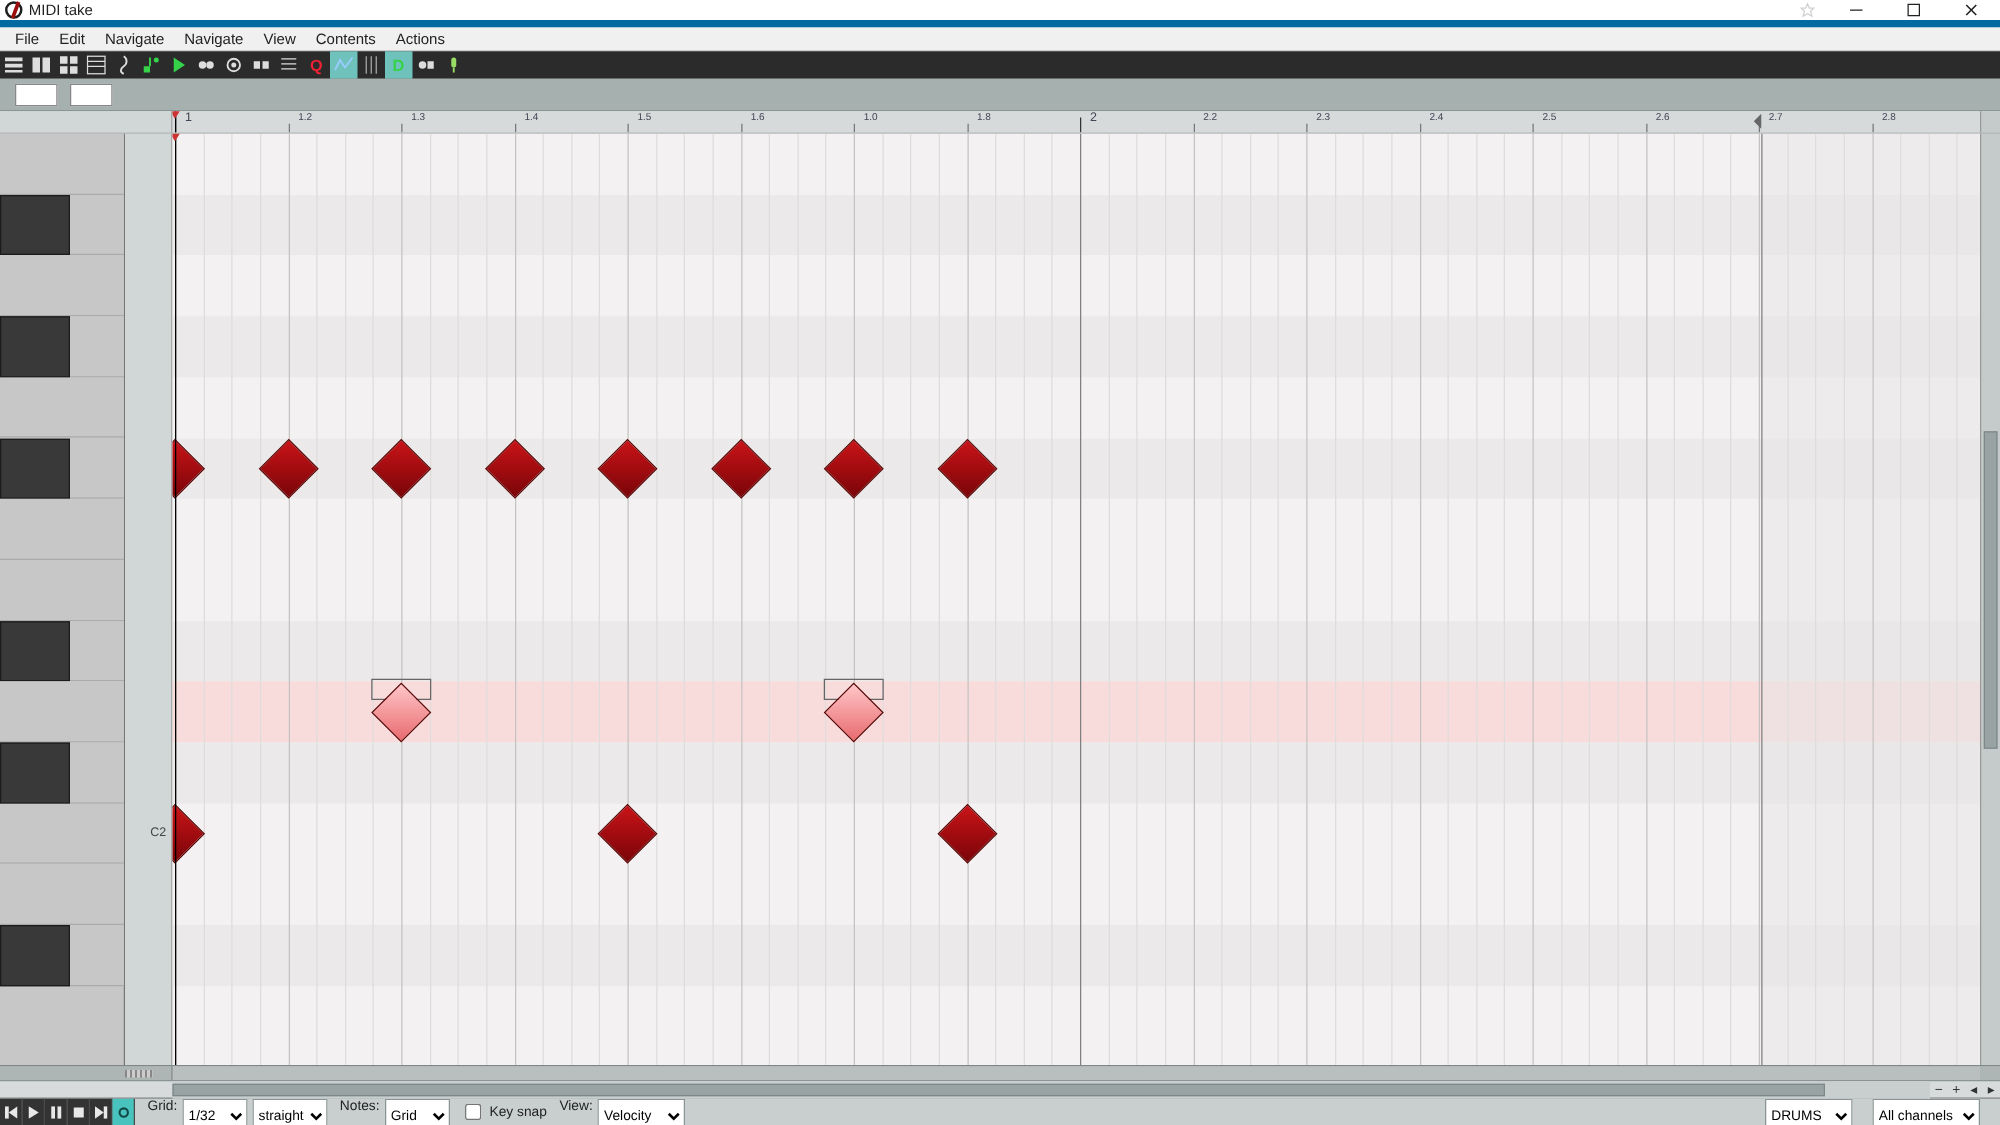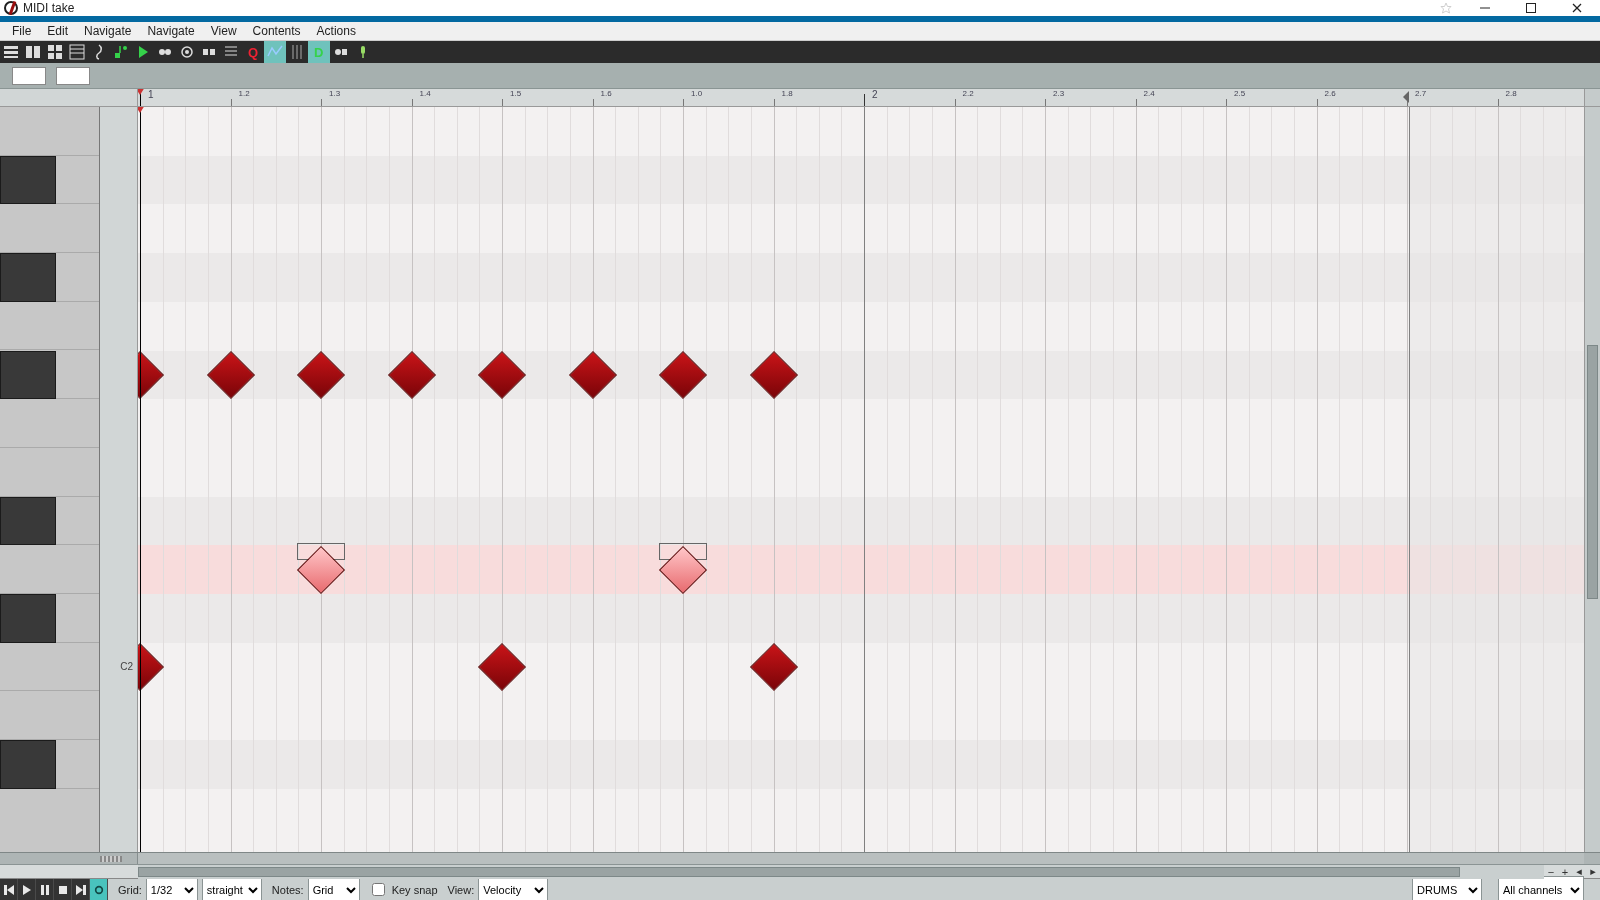--- a/index.html
+++ b/index.html
@@ -98,21 +98,21 @@
   .cclane .cclabel .grip { position:absolute; left:100px; top:3px; width:22px; height:6px; background:repeating-linear-gradient(90deg,#888 0 2px,#ccc 2px 4px); }
   .cclane .ccbody { flex:1 1 auto; background:#b9bfbf; }
   .cclane .ccright { width:16px; background:#aeb5b5; }
 
   .hscroll { height:14px; background:var(--scroll); display:flex; align-items:center; border-top:1px solid #8b9494; }
   .hscroll .track { flex:1 1 auto; height:14px; position:relative; background:#c9cfcf; }
   .hscroll .thumb { position:absolute; top:2px; bottom:2px; background:#9aa3a3; border:1px solid #7d8888; }
   .hscroll .btn { width:14px; height:14px; display:flex; align-items:center; justify-content:center; font-size:11px; color:#333; }
 
   
-  .status { height:22px; background:var(--status-bg); display:flex; align-items:center; border-top:1px solid #888; font-size:11px; }
+  .status { height:22px; background:var(--status-bg); display:flex; border-top:1px solid #888; font-size:11px; }
   .status .tbtns { display:flex; height:100%; }
   .status .tbtns .b { width:18px; height:100%; background:#333; display:flex; align-items:center; justify-content:center; border-right:1px solid #4a4a4a; }
   .status .tbtns .b svg { width:10px; height:10px; fill:#e8e8e8; }
   .status .tbtns .b.active { background:#49c3bd; }
   .status .tbtns .b.active svg { fill:#124946; }
   .status .lbl { margin:0 4px 0 10px; color:#222; }
   .status select, .status input[type=text] { font-size:11px; height:28px; border:1px solid #8b9494; background:#fff; }
   .status select { min-width:52px; }
   .status .chk { display:flex; align-items:center; gap:4px; margin-left:8px; }
   .status .spacer { flex:1 1 auto; }

